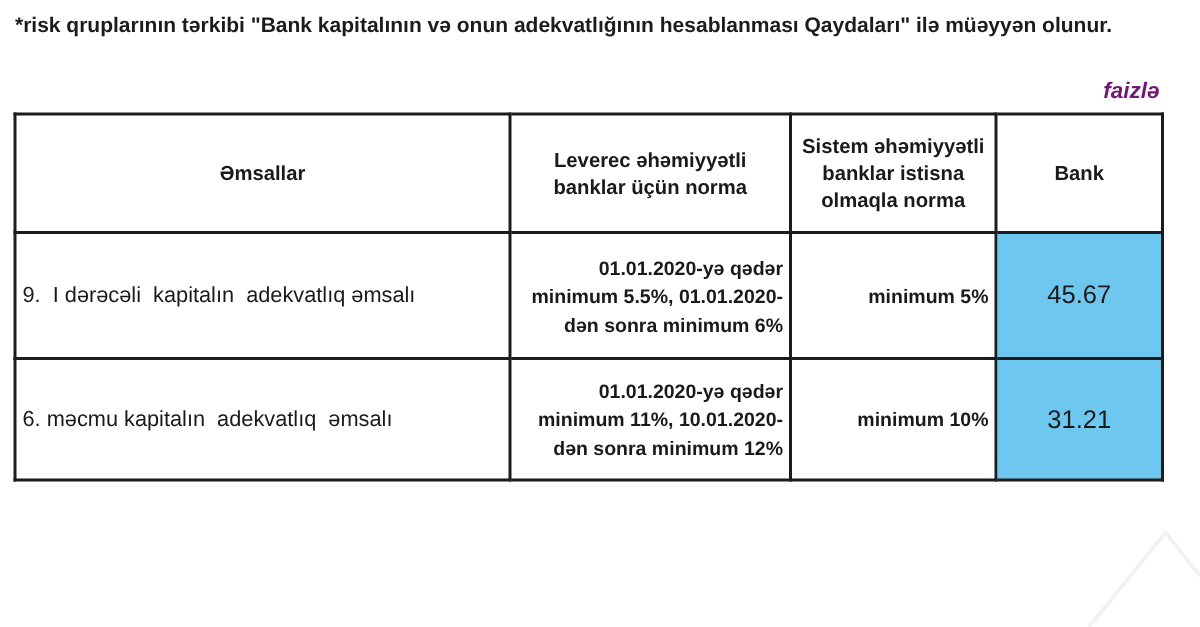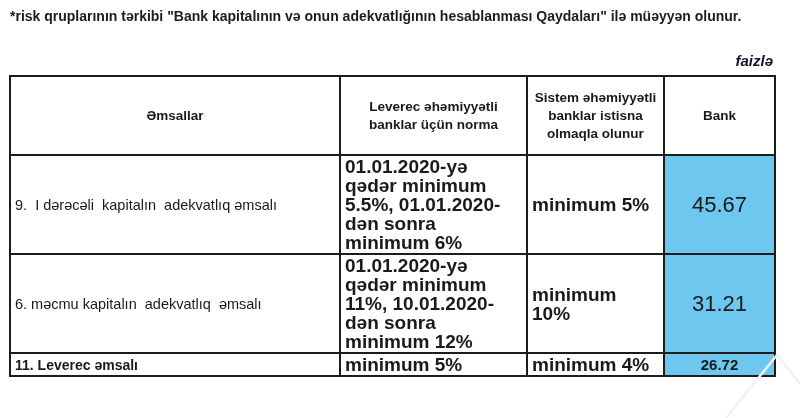--- a/index.html
+++ b/index.html
@@ -29,21 +29,21 @@
     line-height: 20px;
     color: #1c1c1c;
   }
   .unit-label {
     position: absolute;
     right: 27px;
     top: 52px;
     font-size: 15px;
     font-style: italic;
     font-weight: 700;
-    color: #0f172a;
+    color: #701a75;
   }
   table.main-table {
     position: absolute;
     left: 9px;
     top: 75px;
     border-collapse: collapse;
     table-layout: fixed;
     width: 765px;
   }
   table.main-table th,
@@ -64,29 +64,29 @@
     line-height: 18px;
   }
   td.c-name {
     font-size: 14.5px;
     font-weight: 400;
     text-align: left;
     padding-left: 5px;
     white-space: pre-wrap;
   }
   td.c-sysnorm, td.c-nonsysnorm {
-    font-size: 19px;
+    font-size: 13px;
     font-weight: 700;
-    text-align: left;
+    text-align: right;
     line-height: 19px;
     margin-left: 47px;
   }
   td.c-fact {
     background: var(--fact-bg, #6ec7ee);
-    font-size: 22px;
+    font-size: 17px;
     font-weight: 400;
     text-align: center;
   }
   tr.data-row-3 td.c-name {
     font-size: 14px;
     font-weight: 700;
   }
   tr.data-row-3 td.c-fact {
     font-size: 15px;
     font-weight: 700;
@@ -111,41 +111,35 @@
     <colgroup>
       <col style="width:330px">
       <col style="width:187px">
       <col style="width:137px">
       <col style="width:111px">
     </colgroup>
     <tbody>
       <tr class="header-row">
         <th class="h-cell">Əmsallar</th>
         <th class="h-cell">Leverec əhəmiyyətli banklar üçün norma</th>
-        <th class="h-cell">Sistem əhəmiyyətli banklar istisna olmaqla olunur</th>
+        <th class="h-cell">Sistem əhəmiyyətli banklar istisna olmaqla norma</th>
         <th class="h-cell">Bank</th>
       </tr>
       <tr class="data-row-1">
         <td class="c-name">9.  I dərəcəli  kapitalın  adekvatlıq əmsalı</td>
         <td class="c-sysnorm">01.01.2020-yə qədər minimum 5.5%, 01.01.2020-dən sonra minimum 6%</td>
         <td class="c-nonsysnorm">minimum 5%</td>
         <td class="c-fact">45.67</td>
       </tr>
       <tr class="data-row-2">
         <td class="c-name">6. məcmu kapitalın  adekvatlıq  əmsalı</td>
         <td class="c-sysnorm">01.01.2020-yə qədər minimum 11%, 10.01.2020-dən sonra minimum 12%</td>
         <td class="c-nonsysnorm">minimum 10%</td>
         <td class="c-fact">31.21</td>
       </tr>
-      <tr class="data-row-3">
-        <td class="c-name">11. Leverec əmsalı</td>
-        <td class="c-sysnorm">minimum 5%</td>
-        <td class="c-nonsysnorm">minimum 4%</td>
-        <td class="c-fact">26.72</td>
-      </tr>
     </tbody>
   </table>
 
   <svg class="watermark" width="82" height="68" viewBox="0 0 82 68">
     <path d="M8,68 L59,5 L82,34" stroke="#f1f1f1" stroke-width="2.5" fill="none"></path>
   </svg>
 
 </div>
 
 </body></html>

